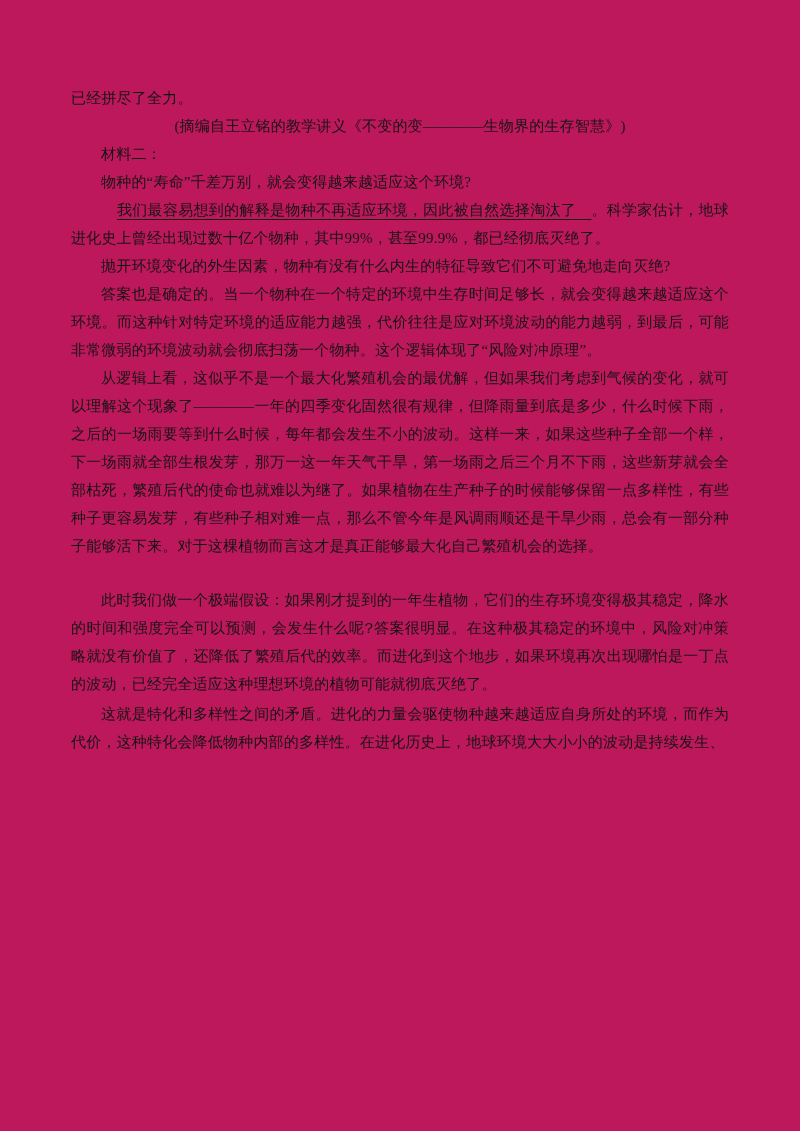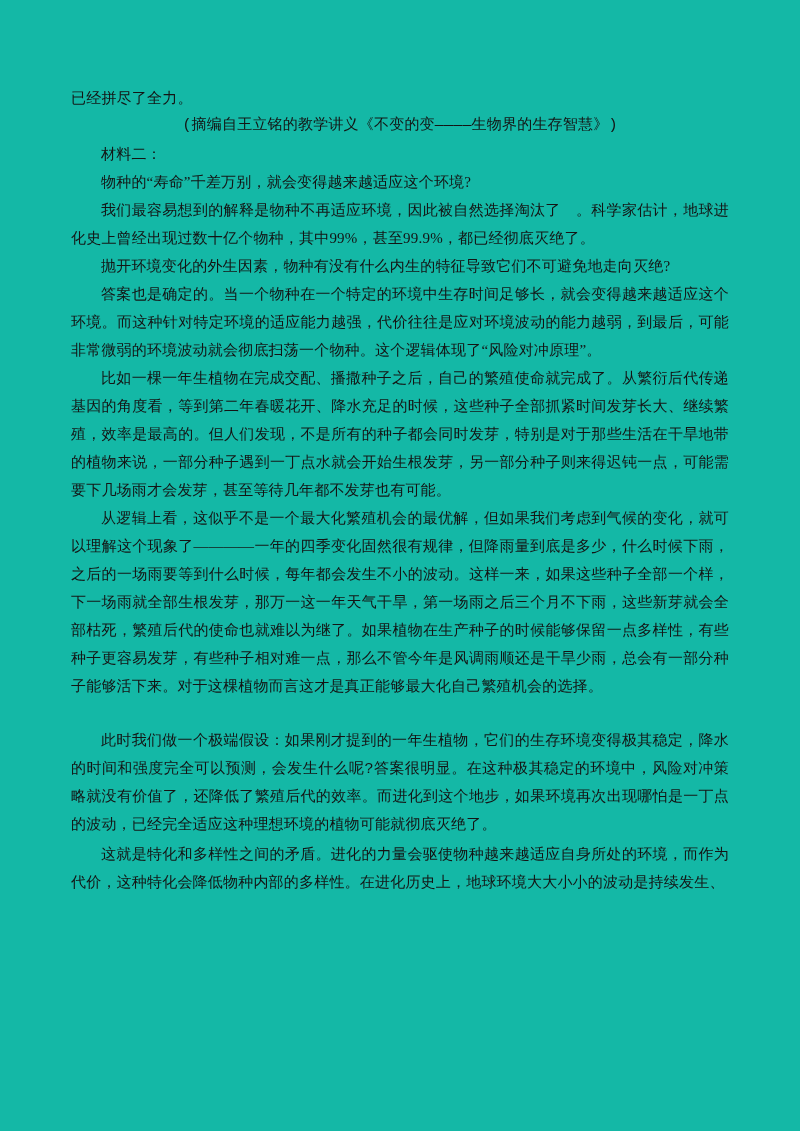--- a/index.html
+++ b/index.html
@@ -12,57 +12,57 @@
     height: 1131px;
     overflow: hidden;
     font-family: "Liberation Serif", "DejaVu Serif", serif;
     color: #141414;
   }
   .page {
     box-sizing: border-box;
     width: 800px;
     height: 1131px;
     padding: 84px 71px 60px 71px;
-    background: #14b8a6;
+    background: #be185d;
   }
   p.para {
     margin: 0;
     font-size: 15px;
     line-height: 28px;
     text-align: justify;
     text-justify: inter-ideograph;
     letter-spacing: 0.2px;
   }
   p.para.indent {
     text-indent: 2em;
   }
   p.para.align-center {
     text-align: center;
     text-indent: 0;
-    font-family: Liberation Mono, monospace;
   }
   p.para.extra-space {
     margin-top: 28px;
     font-family: Liberation Mono, monospace;
   }
   .underline {
+    text-decoration: underline;
     text-underline-offset: 4px;
     text-decoration-thickness: 1px;
+    margin-left: 16px;
   }
 </style>
 </head>
 <body>
 
 <div class="page">
   <div>
       <p class="para"><span>已经拼尽了全力。</span></p>
       <p class="para align-center"><span>(摘编自王立铭的教学讲义《不变的变————生物界的生存智慧》)</span></p>
       <p class="para indent"><span>材料二：</span></p>
       <p class="para indent"><span>物种的“寿命”千差万别，就会变得越来越适应这个环境?</span></p>
       <p class="para indent"><span class="underline">我们最容易想到的解释是物种不再适应环境，因此被自然选择淘汰了　</span><span>。科学家估计，地球进化史上曾经出现过数十亿个物种，其中99%，甚至99.9%，都已经彻底灭绝了。</span></p>
       <p class="para indent"><span>抛开环境变化的外生因素，物种有没有什么内生的特征导致它们不可避免地走向灭绝?</span></p>
       <p class="para indent"><span>答案也是确定的。当一个物种在一个特定的环境中生存时间足够长，就会变得越来越适应这个环境。而这种针对特定环境的适应能力越强，代价往往是应对环境波动的能力越弱，到最后，可能非常微弱的环境波动就会彻底扫荡一个物种。这个逻辑体现了“风险对冲原理”。</span></p>
-      <p class="para indent"><span>比如一棵一年生植物在完成交配、播撒种子之后，自己的繁殖使命就完成了。从繁衍后代传递基因的角度看，等到第二年春暖花开、降水充足的时候，这些种子全部抓紧时间发芽长大、继续繁殖，效率是最高的。但人们发现，不是所有的种子都会同时发芽，特别是对于那些生活在干旱地带的植物来说，一部分种子遇到一丁点水就会开始生根发芽，另一部分种子则来得迟钝一点，可能需要下几场雨才会发芽，甚至等待几年都不发芽也有可能。</span></p>
       <p class="para indent"><span>从逻辑上看，这似乎不是一个最大化繁殖机会的最优解，但如果我们考虑到气候的变化，就可以理解这个现象了————一年的四季变化固然很有规律，但降雨量到底是多少，什么时候下雨，之后的一场雨要等到什么时候，每年都会发生不小的波动。这样一来，如果这些种子全部一个样，下一场雨就全部生根发芽，那万一这一年天气干旱，第一场雨之后三个月不下雨，这些新芽就会全部枯死，繁殖后代的使命也就难以为继了。如果植物在生产种子的时候能够保留一点多样性，有些种子更容易发芽，有些种子相对难一点，那么不管今年是风调雨顺还是干旱少雨，总会有一部分种子能够活下来。对于这棵植物而言这才是真正能够最大化自己繁殖机会的选择。</span></p>
       <p class="para indent extra-space"><span>此时我们做一个极端假设：如果刚才提到的一年生植物，它们的生存环境变得极其稳定，降水的时间和强度完全可以预测，会发生什么呢?答案很明显。在这种极其稳定的环境中，风险对冲策略就没有价值了，还降低了繁殖后代的效率。而进化到这个地步，如果环境再次出现哪怕是一丁点的波动，已经完全适应这种理想环境的植物可能就彻底灭绝了。</span></p>
       <p class="para indent"><span>这就是特化和多样性之间的矛盾。进化的力量会驱使物种越来越适应自身所处的环境，而作为代价，这种特化会降低物种内部的多样性。在进化历史上，地球环境大大小小的波动是持续发生、</span></p>
     </div>
 </div>
 
 </body></html>

